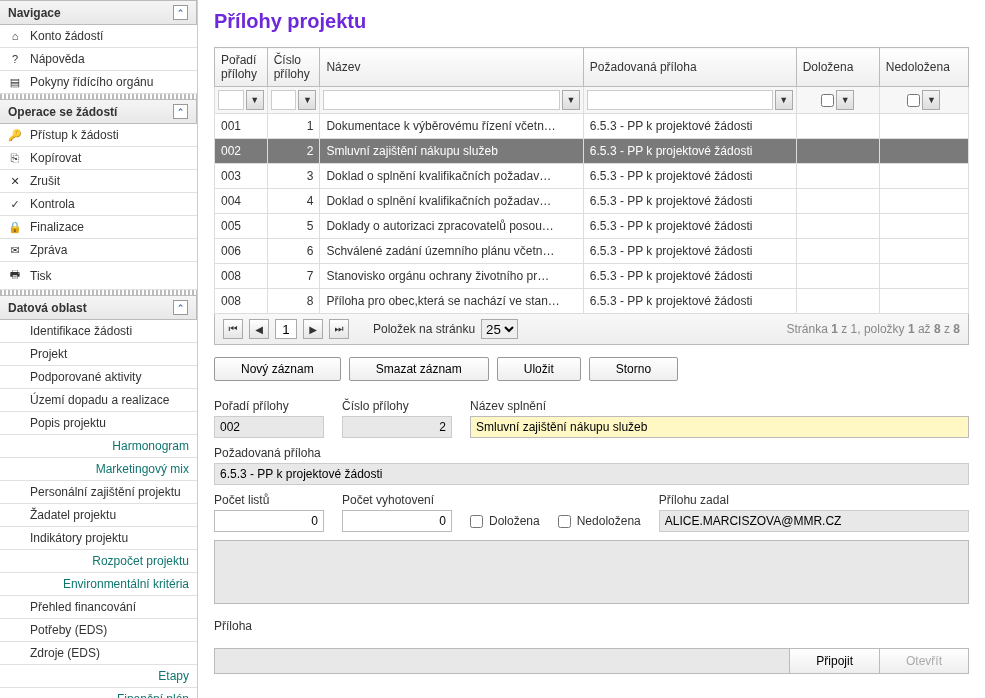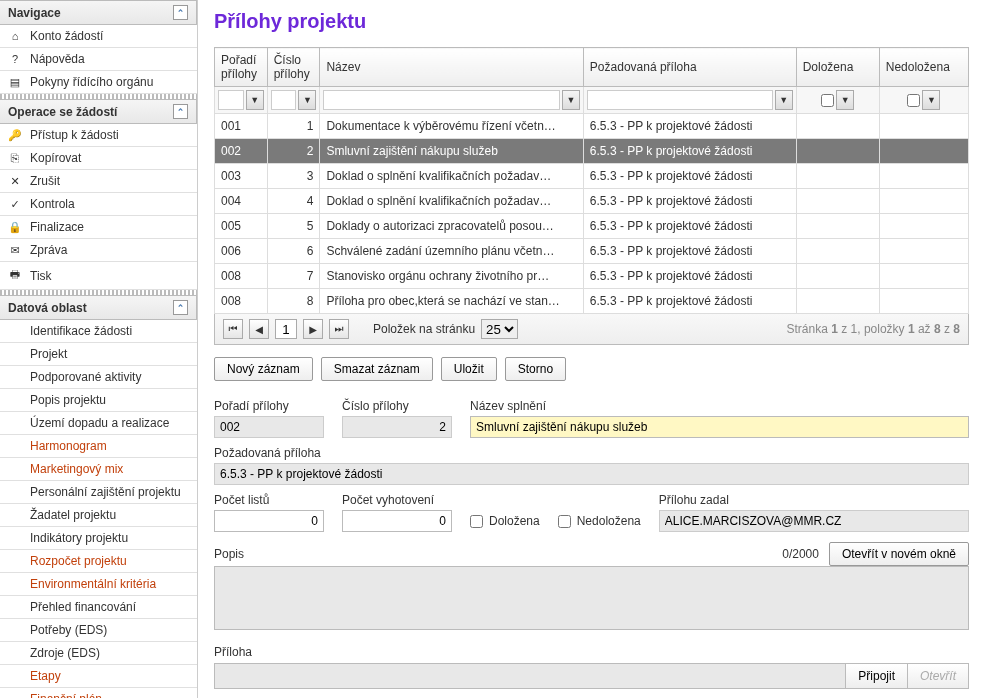--- a/index.html
+++ b/index.html
@@ -2,54 +2,54 @@
 <html><head>
 <meta charset="utf-8">
 <style>
 * { box-sizing: border-box; margin: 0; padding: 0; }
 body { font-family: Arial, sans-serif; font-size: 12px; color: #333; background: #fff; width: 985px; }
 .layout { display: flex; }
 .sidebar { width: 198px; border-right: 1px solid #ccc; }
 .nav-header { background: linear-gradient(#f5f5f5, #e8e8e8); border: 1px solid #bbb; border-left: none; padding: 4px 8px; display: flex; justify-content: space-between; align-items: center; font-weight: bold; cursor: pointer; }
 .collapse-btn { width: 15px; height: 15px; border: 1px solid #999; background: #fff; display: flex; align-items: center; justify-content: center; font-size: 9px; color: #4a7aaf; }
 .nav-item { padding: 4px 8px; border-bottom: 1px solid #e0e0e0; display: flex; align-items: center; gap: 8px; cursor: pointer; }
-.nav-item.disabled { color: #c2410c; }
+.nav-item.disabled { color: #0f766e; justify-content: flex-end; }
 .nav-icon { width: 14px; display: inline-block; text-align: center; font-size: 11px; }
 .separator { height: 5px; background: repeating-linear-gradient(90deg, #bbb 0 2px, #fff 2px 4px); }
 .content { flex: 1; padding: 10px 16px; overflow: hidden; }
 h1 { color: #6d28d9; font-size: 20px; font-weight: bold; margin-bottom: 14px; }
 .grid { border: 1px solid #bbb; border-collapse: collapse; width: 100%; table-layout: fixed; }
 .grid th { background: linear-gradient(#fff, #eee); border: 1px solid #bbb; padding: 5px 6px; text-align: left; font-weight: normal; font-size: 12px; height: 34px; vertical-align: middle; }
 .grid td { border: 1px solid #ddd; padding: 5px 6px; font-size: 12px; white-space: nowrap; overflow: hidden; text-overflow: ellipsis; height: 24px; }
 .grid tr.filter-row td { background: #f7f7f7; padding: 3px; }
 .grid tr.selected td { background: #7a7a7a; color: #fff; }
 .filter-cell { display: flex; gap: 2px; align-items: center; }
 .filter-input { flex: 1; border: 1px solid #ccc; height: 20px; padding: 0 3px; min-width: 0; }
 .filter-btn { width: 18px; height: 20px; background: linear-gradient(#f5f5f5, #ddd); border: 1px solid #aaa; display: flex; align-items: center; justify-content: center; font-size: 9px; cursor: pointer; }
 .col-num { text-align: right; }
 .pager-bar { background: linear-gradient(#f8f8f8, #eee); border: 1px solid #bbb; border-top: none; padding: 5px 8px; display: flex; align-items: center; gap: 6px; font-size: 12px; }
 .pager-btn { width: 20px; height: 20px; border: 1px solid #aaa; background: linear-gradient(#fff,#e5e5e5); display: flex; align-items: center; justify-content: center; cursor: pointer; font-size: 10px; }
 .pager-input { width: 22px; height: 20px; text-align: center; border: 1px solid #aaa; }
 .pager-select { border: 1px solid #aaa; height: 20px; }
 .pager-info { margin-left: auto; color: #888; }
 .actions { margin: 12px 0 18px; display: flex; gap: 8px; }
-.btn { background: linear-gradient(#fff, #eee); border: 1px solid #999; padding: 4px 12px; cursor: pointer; font-size: 12px; border-radius: 2px; }
-.btn:disabled { color: #aaa; font-style: italic; }
+.btn { background: linear-gradient(#fff, #eee); border: 1px solid #999; padding: 4px 26px; cursor: pointer; font-size: 12px; border-radius: 2px; }
+.btn:disabled { color: #aaa; }
 .form-row { display: flex; gap: 18px; margin-bottom: 8px; align-items: flex-end; }
 .form-field { display: flex; flex-direction: column; gap: 3px; }
 .form-label { font-size: 12px; color: #333; }
 .form-input { border: 1px solid #bbb; height: 22px; padding: 2px 5px; font-size: 12px; }
 .form-input.ro { background: #e8e8e8; border-color: #ccc; }
 .form-input.yellow { background: #fff8c4; }
 .form-input.num { text-align: right; }
 .chk-wrap { display: flex; align-items: center; gap: 6px; height: 22px; }
 .popis-head { display: flex; align-items: center; margin-top: 10px; }
 .popis-head .count { margin-left: auto; margin-right: 10px; }
 .popis-box { width: 100%; height: 64px; border: 1px solid #bbb; background: #e8e8e8; resize: none; padding: 4px; font-family: inherit; }
-.priloha-bar { display: flex; border: 1px solid #bbb; margin-top: 4px; align-items: center; }
+.priloha-bar { display: flex; border: 1px solid #bbb; margin-top: 15px; align-items: center; }
 .priloha-path { flex: 1; height: 24px; border: none; background: #e8e8e8; padding: 2px 5px; }
 .priloha-btns { display: flex; }
 .priloha-btns .btn { border-radius: 0; border: none; border-left: 1px solid #bbb; height: 24px; }
 </style>
 </head>
 <body>
 
 <div class="layout">
   <div class="sidebar" id="sidebar">
       <div class="nav-header">
@@ -113,25 +113,25 @@
       <div class="nav-item">
         <span class="nav-icon"></span>
         <span>Projekt</span>
       </div>
       <div class="nav-item">
         <span class="nav-icon"></span>
         <span>Podporované aktivity</span>
       </div>
       <div class="nav-item">
         <span class="nav-icon"></span>
+        <span>Území dopadu a realizace</span>
+      </div>
+      <div class="nav-item">
+        <span class="nav-icon"></span>
         <span>Popis projektu</span>
-      </div>
-      <div class="nav-item">
-        <span class="nav-icon"></span>
-        <span>Území dopadu a realizace</span>
       </div>
       <div class="nav-item disabled">
         <span class="nav-icon"></span>
         <span>Harmonogram</span>
       </div>
       <div class="nav-item disabled">
         <span class="nav-icon"></span>
         <span>Marketingový mix</span>
       </div>
       <div class="nav-item">
@@ -362,25 +362,20 @@
       <div class="chk-wrap">
         <input type="checkbox" style="">
         <span>Nedoložena</span>
       </div>
       <div class="form-field" style="flex:1">
         <span class="form-label">Přílohu zadal</span>
         <input class="form-input ro" readonly="" value="ALICE.MARCISZOVA@MMR.CZ" style="">
       </div>
     </div>
 
-    <div class="popis-head">
-      <span class="form-label">Popis</span>
-      <span class="count">0/2000</span>
-      <button class="btn">Otevřít v novém okně</button>
-    </div>
     <textarea class="popis-box" readonly="" style=""></textarea>
 
     <div style="margin-top:12px">
       <span class="form-label">Příloha</span>
       <div class="priloha-bar">
         <input class="priloha-path" readonly="" style="">
         <div class="priloha-btns">
           <button class="btn">Připojit</button>
           <button class="btn" disabled="">Otevřít</button>
         </div>

